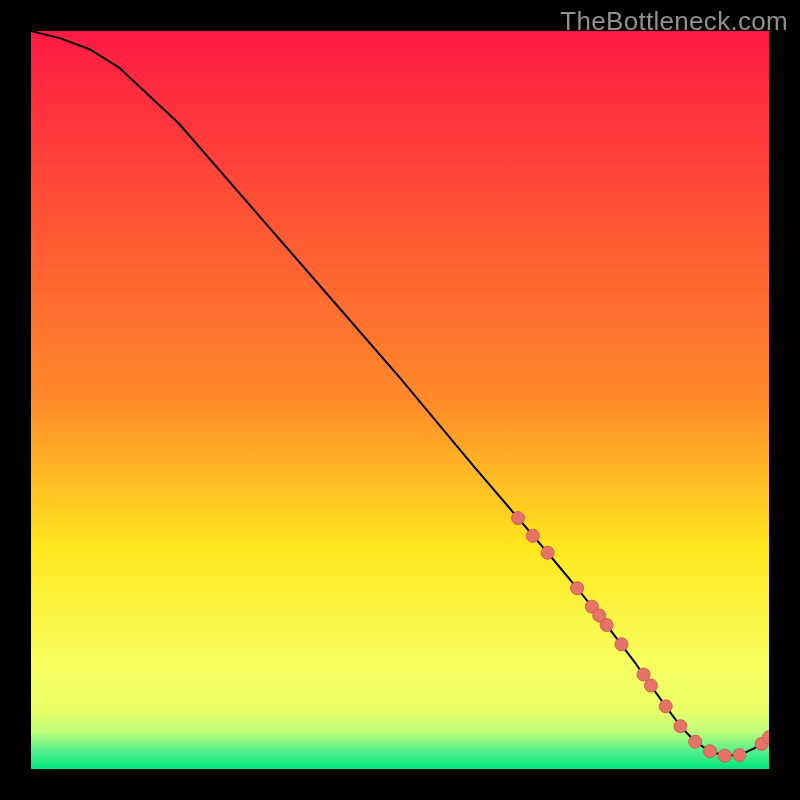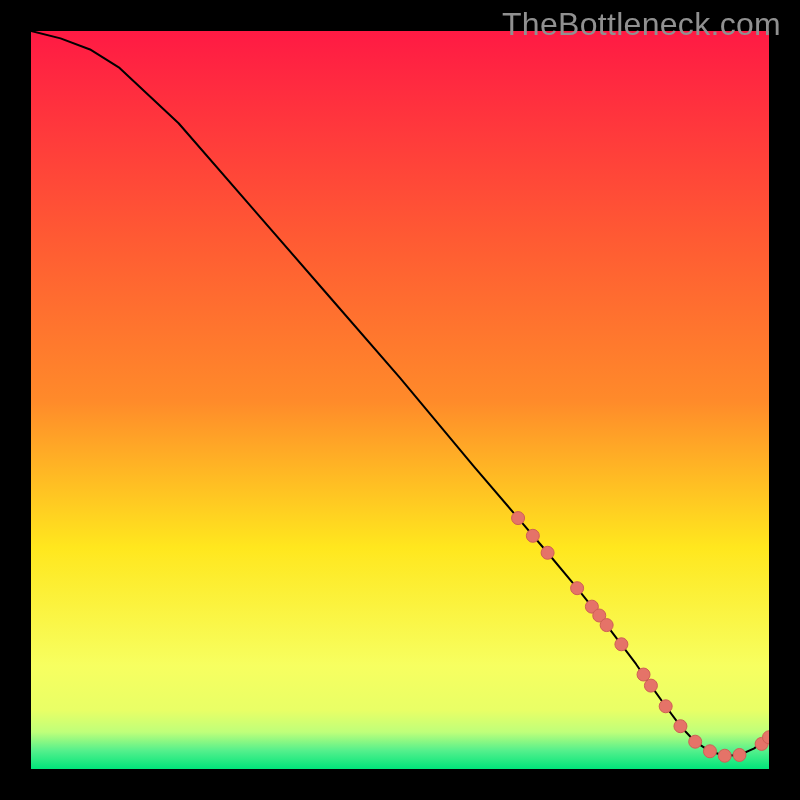--- a/index.html
+++ b/index.html
@@ -13,23 +13,23 @@
   }
   .frame {
     position: relative;
     width: 800px;
     height: 800px;
     background: #000000;
   }
   .watermark {
     position: absolute;
     top: 6px;
-    right: 19px;
+    right: 12px;
     color: #909090;
-    font-size: 32px;
+    font-size: 26px;
     font-weight: 500;
     letter-spacing: 0.3px;
     z-index: 20;
   }
   .plot-area {
     position: absolute;
     left: 31px;
     top: 31px;
     width: 738px;
     height: 738px;

